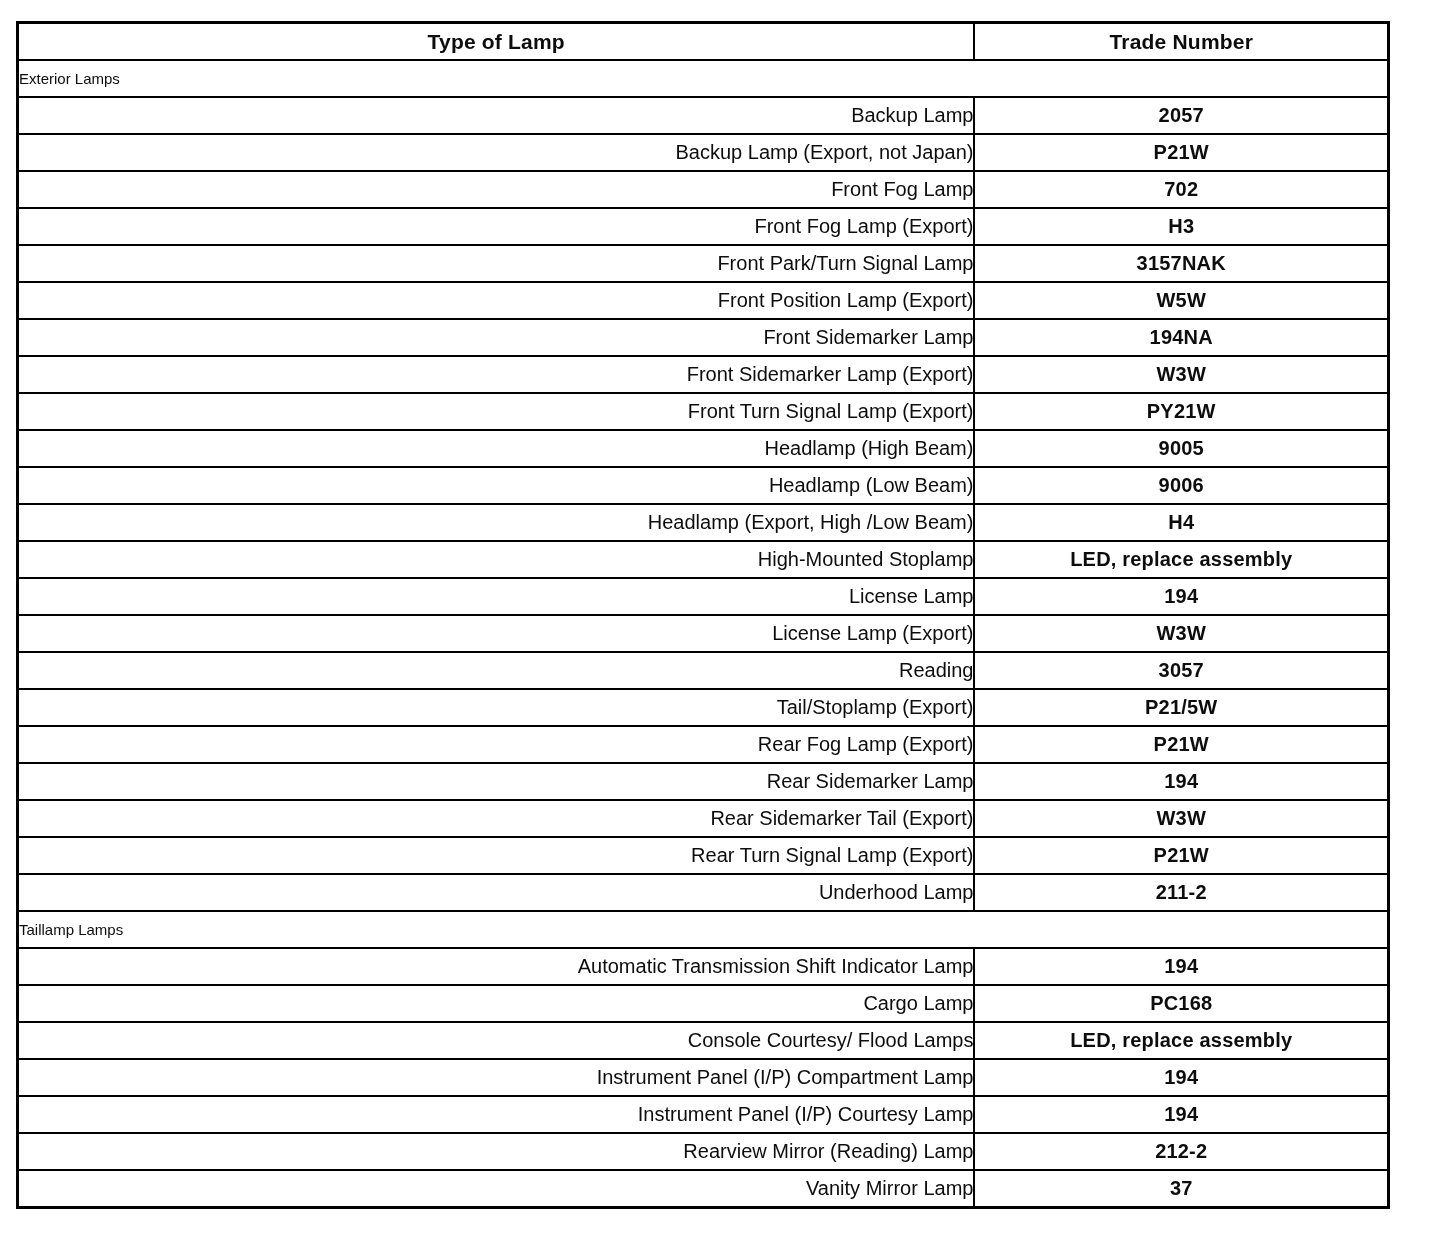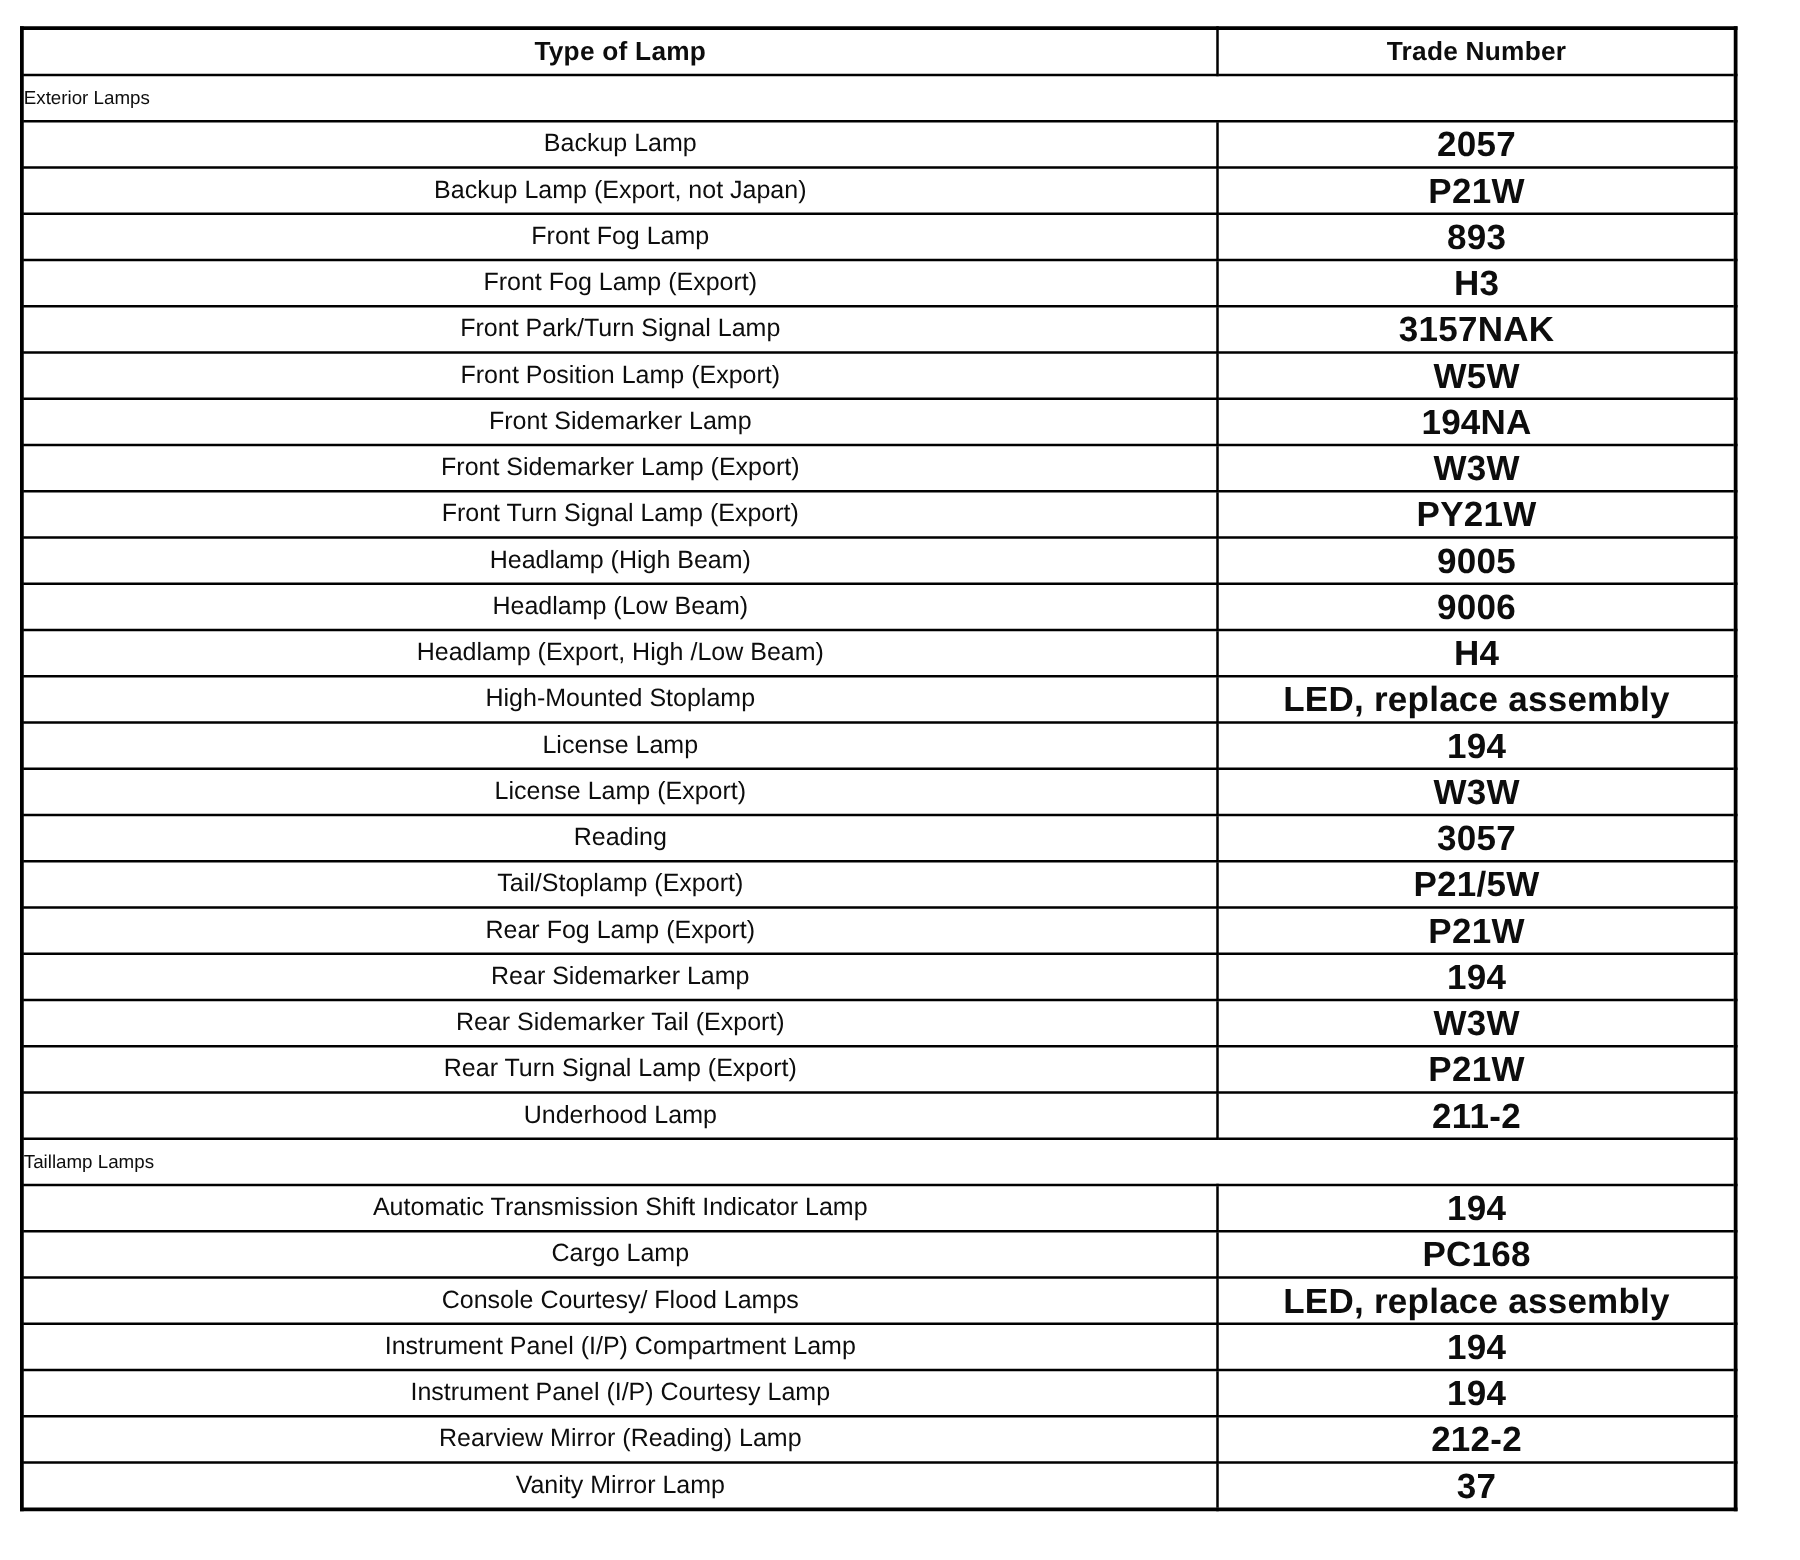--- a/index.html
+++ b/index.html
@@ -41,26 +41,26 @@
   }
   table.lamp-table th {
     font-size: 21px;
     font-weight: bold;
     text-align: center;
     vertical-align: middle;
     letter-spacing: 0.2px;
   }
   td.lamp-cell {
     font-size: 20px;
-    text-align: center;
+    text-align: right;
     padding-left: 41px;
     vertical-align: middle;
   }
   td.trade-cell {
-    font-size: 28px;
+    font-size: 20px;
     font-weight: bold;
     text-align: center;
     vertical-align: middle;
     letter-spacing: 0.2px;
   }
   td.section-cell {
     font-size: 15px;
     text-align: left;
     padding-left: 20px;
     vertical-align: middle;
@@ -88,21 +88,21 @@
         <tr>
           <td class="lamp-cell">Backup Lamp</td>
           <td class="trade-cell">2057</td>
         </tr>
         <tr>
           <td class="lamp-cell">Backup Lamp (Export, not Japan)</td>
           <td class="trade-cell">P21W</td>
         </tr>
         <tr>
           <td class="lamp-cell">Front Fog Lamp</td>
-          <td class="trade-cell">893</td>
+          <td class="trade-cell">702</td>
         </tr>
         <tr>
           <td class="lamp-cell">Front Fog Lamp (Export)</td>
           <td class="trade-cell">H3</td>
         </tr>
         <tr>
           <td class="lamp-cell">Front Park/Turn Signal Lamp</td>
           <td class="trade-cell">3157NAK</td>
         </tr>
         <tr>

